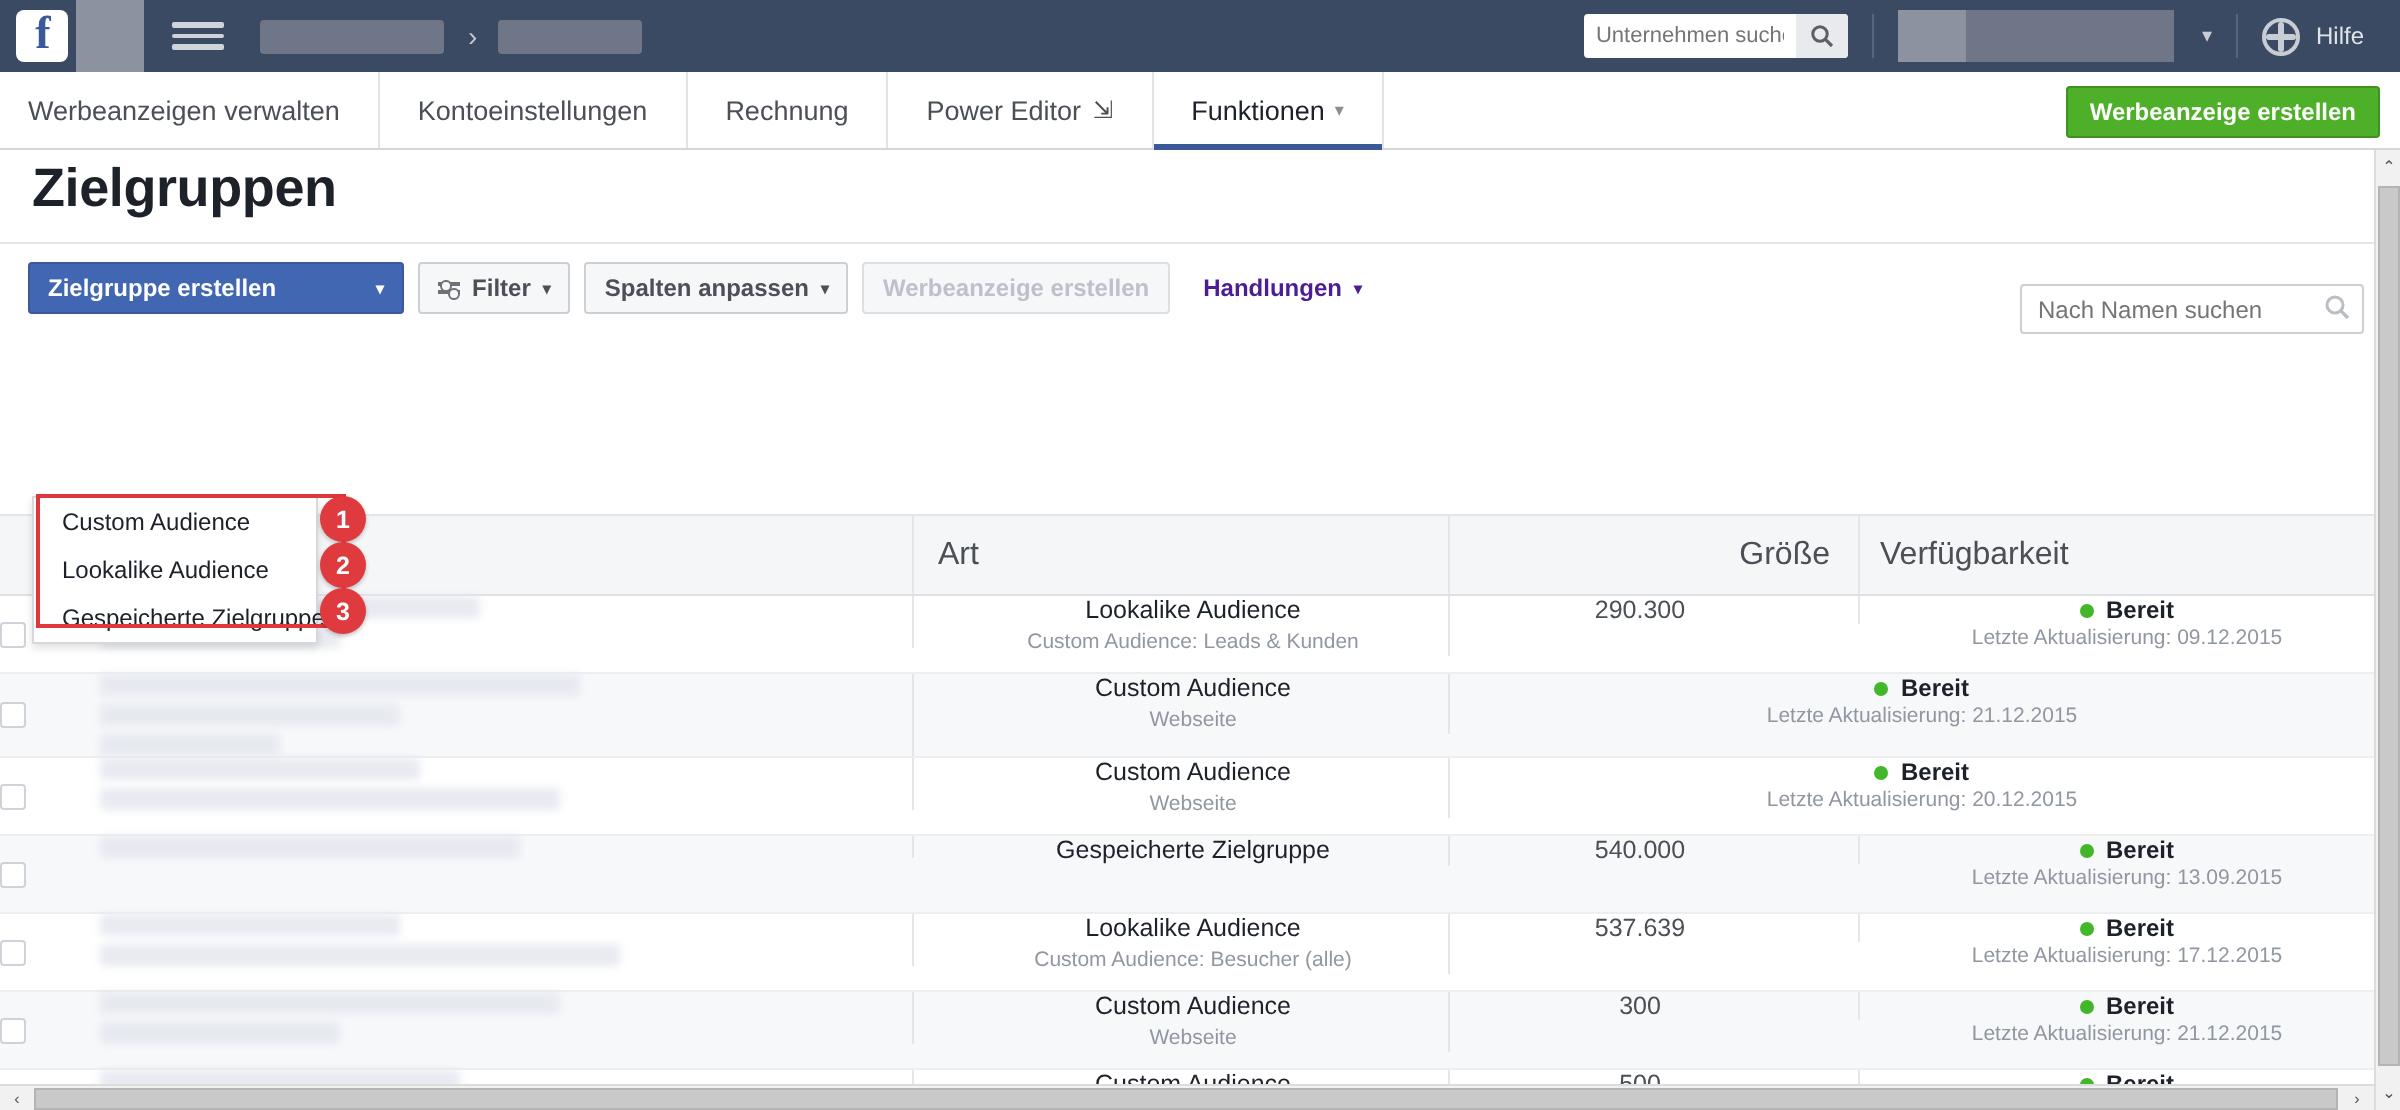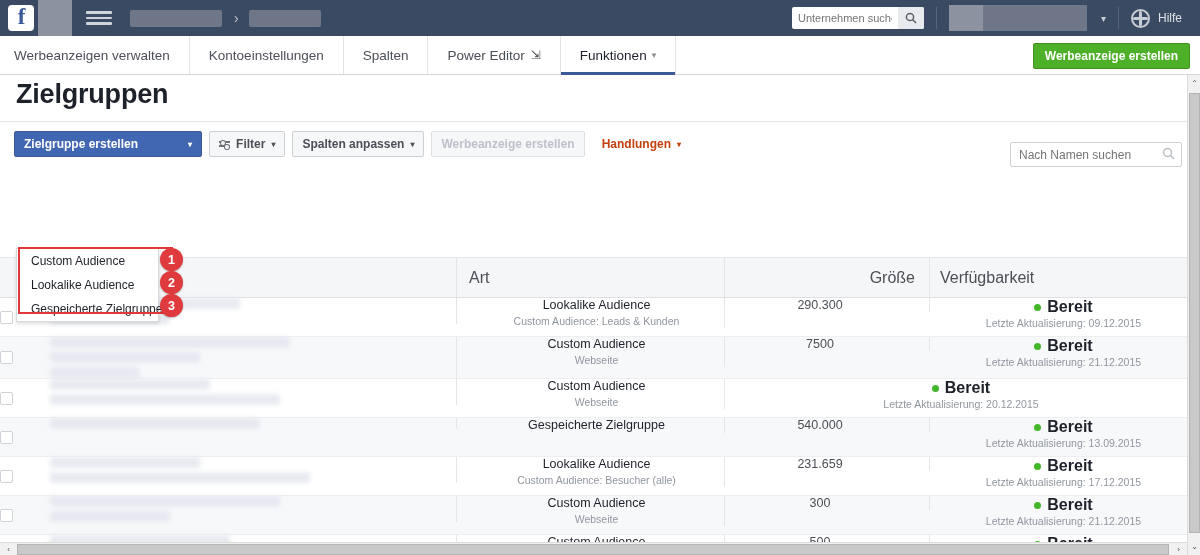--- a/index.html
+++ b/index.html
@@ -97,21 +97,21 @@
   
   .toolbar { display: flex; align-items: center; padding: 9px 0 0 14px; position: relative; }
   .btn {
     font-size: 12px; font-weight: bold; border-radius: 2px; padding: 5px 9px;
     border: 1px solid #ccd0d5; background: #f6f7f9; color: #4b4f56; cursor: pointer;
     margin-right: 7px; display: flex; align-items: center; white-space: nowrap;
   }
   .btn .cv { font-size: 8px; margin-left: 6px; }
   .btn.primary { background: #4267b2; border-color: #3b5998; color: #fff; gap: 44px; }
   .btn.disabled { color: #bdc1c9; background: #f6f7f9; border-color: #dddfe2; cursor: default; }
-  .btn.ghost { border-color: transparent; background: transparent; color: #c2410c; align-items: center; }
+  .btn.ghost { border-color: transparent; background: transparent; color: #4c1d95; align-items: center; }
   .filt-ico { margin-right: 6px; display: inline-block; width: 11px; }
   .filt-ico i { display: block; height: 1.5px; background: #6d7278; margin: 2.5px 0; position: relative; }
   .filt-ico i::after { content: ""; position: absolute; top: -1.5px; width: 4px; height: 4.5px; border: 1.5px solid #6d7278; background: #f6f7f9; border-radius: 50%; }
   .filt-ico i:nth-child(1)::after { left: 1px; }
   .filt-ico i:nth-child(2)::after { left: 5px; }
   .name-search {
     position: absolute; right: 18px; top: 20px; width: 172px; height: 25px;
     border: 1px solid #ccd0d5; border-radius: 2px; background: #fff;
     display: flex; align-items: center;
   }
@@ -159,21 +159,21 @@
   }
   .row { display: flex; min-height: 39px; border-bottom: 1px solid #eceef0; align-items: stretch; }
   .row.alt { background: #f7f8fa; }
   .cell { display: flex; flex-direction: column; justify-content: center; }
   .blur-name { padding-left: 12px; display: flex; flex-direction: column; gap: 4px; justify-content: center; width: 100%; }
   .blk { height: 11px; background: #e4e7ee; border-radius: 2px; filter: blur(2.2px); opacity: .85; }
   .t-main { font-size: 12.5px; color: #1d2129; line-height: 15px; }
   .t-sub  { font-size: 10.5px; color: #9197a0; line-height: 14px; margin-top: 1px; }
   .t-size { font-size: 12.5px; color: #4b4f56; }
   .dot { width: 7px; height: 7px; border-radius: 50%; background: #42b72a; display: inline-block; margin-right: 6px; vertical-align: middle; }
-  .avail-main { font-size: 16px; color: #1d2129; font-weight: bold; display: flex; align-items: center; }
+  .avail-main { font-size: 12px; color: #1d2129; font-weight: bold; display: flex; align-items: center; }
   .avail-sub  { font-size: 10.5px; color: #9197a0; margin-top: 1px; }
 
   
   .vscroll {
     position: absolute; right: 0; top: 0; width: 13px; bottom: 0;
     background: #f1f1f1; border-left: 1px solid #dcdcdc; z-index: 30;
   }
   .vthumb { position: absolute; left: 1px; top: 18px; width: 11px; height: 440px; background: #c9c9c9; border: 1px solid #b4b4b4; }
   .sc-arrow { position: absolute; left: 0; width: 13px; height: 17px; display: flex; align-items: center; justify-content: center; font-size: 8px; color: #555; cursor: pointer; }
   .hscroll {
@@ -222,21 +222,21 @@
 
 <div class="navbar">
   <div class="navtabs">
     <div class="navtab first">
       <span>Werbeanzeigen verwalten</span>
     </div>
     <div class="navtab">
       <span>Kontoeinstellungen</span>
     </div>
     <div class="navtab">
-      <span>Spalten</span>
+      <span>Rechnung</span>
     </div>
     <div class="navtab">
       <span>Power Editor</span>
       <span class="pe-ico">⇲</span>
     </div>
     <div class="navtab active">
       <span>Funktionen</span>
       <span class="mini">▾</span>
     </div>
   </div>
@@ -333,23 +333,20 @@
       <div class="blur-name">
               <div class="blk" style="width:240px"></div>
               <div class="blk" style="width:150px"></div>
               <div class="blk" style="width:90px"></div>
             </div>
     </div>
     <div class="c-art cell">
       <div class="t-main">Custom Audience</div>
       <div class="t-sub">Webseite</div>
     </div>
-    <div class="c-size cell">
-      <span class="t-size">7500</span>
-    </div>
     <div class="c-avail cell">
       <div class="avail-main">
         <span class="dot"></span>
         <span>Bereit</span>
       </div>
       <div class="avail-sub">Letzte Aktualisierung: 21.12.2015</div>
     </div>
         </div>
         <div class="row">
           <div class="c-check cell">
@@ -405,21 +402,21 @@
       <div class="blur-name">
               <div class="blk" style="width:150px"></div>
               <div class="blk" style="width:260px"></div>
             </div>
     </div>
     <div class="c-art cell">
       <div class="t-main">Lookalike Audience</div>
       <div class="t-sub">Custom Audience: Besucher (alle)</div>
     </div>
     <div class="c-size cell">
-      <span class="t-size">231.659</span>
+      <span class="t-size">537.639</span>
     </div>
     <div class="c-avail cell">
       <div class="avail-main">
         <span class="dot"></span>
         <span>Bereit</span>
       </div>
       <div class="avail-sub">Letzte Aktualisierung: 17.12.2015</div>
     </div>
         </div>
         <div class="row alt">

